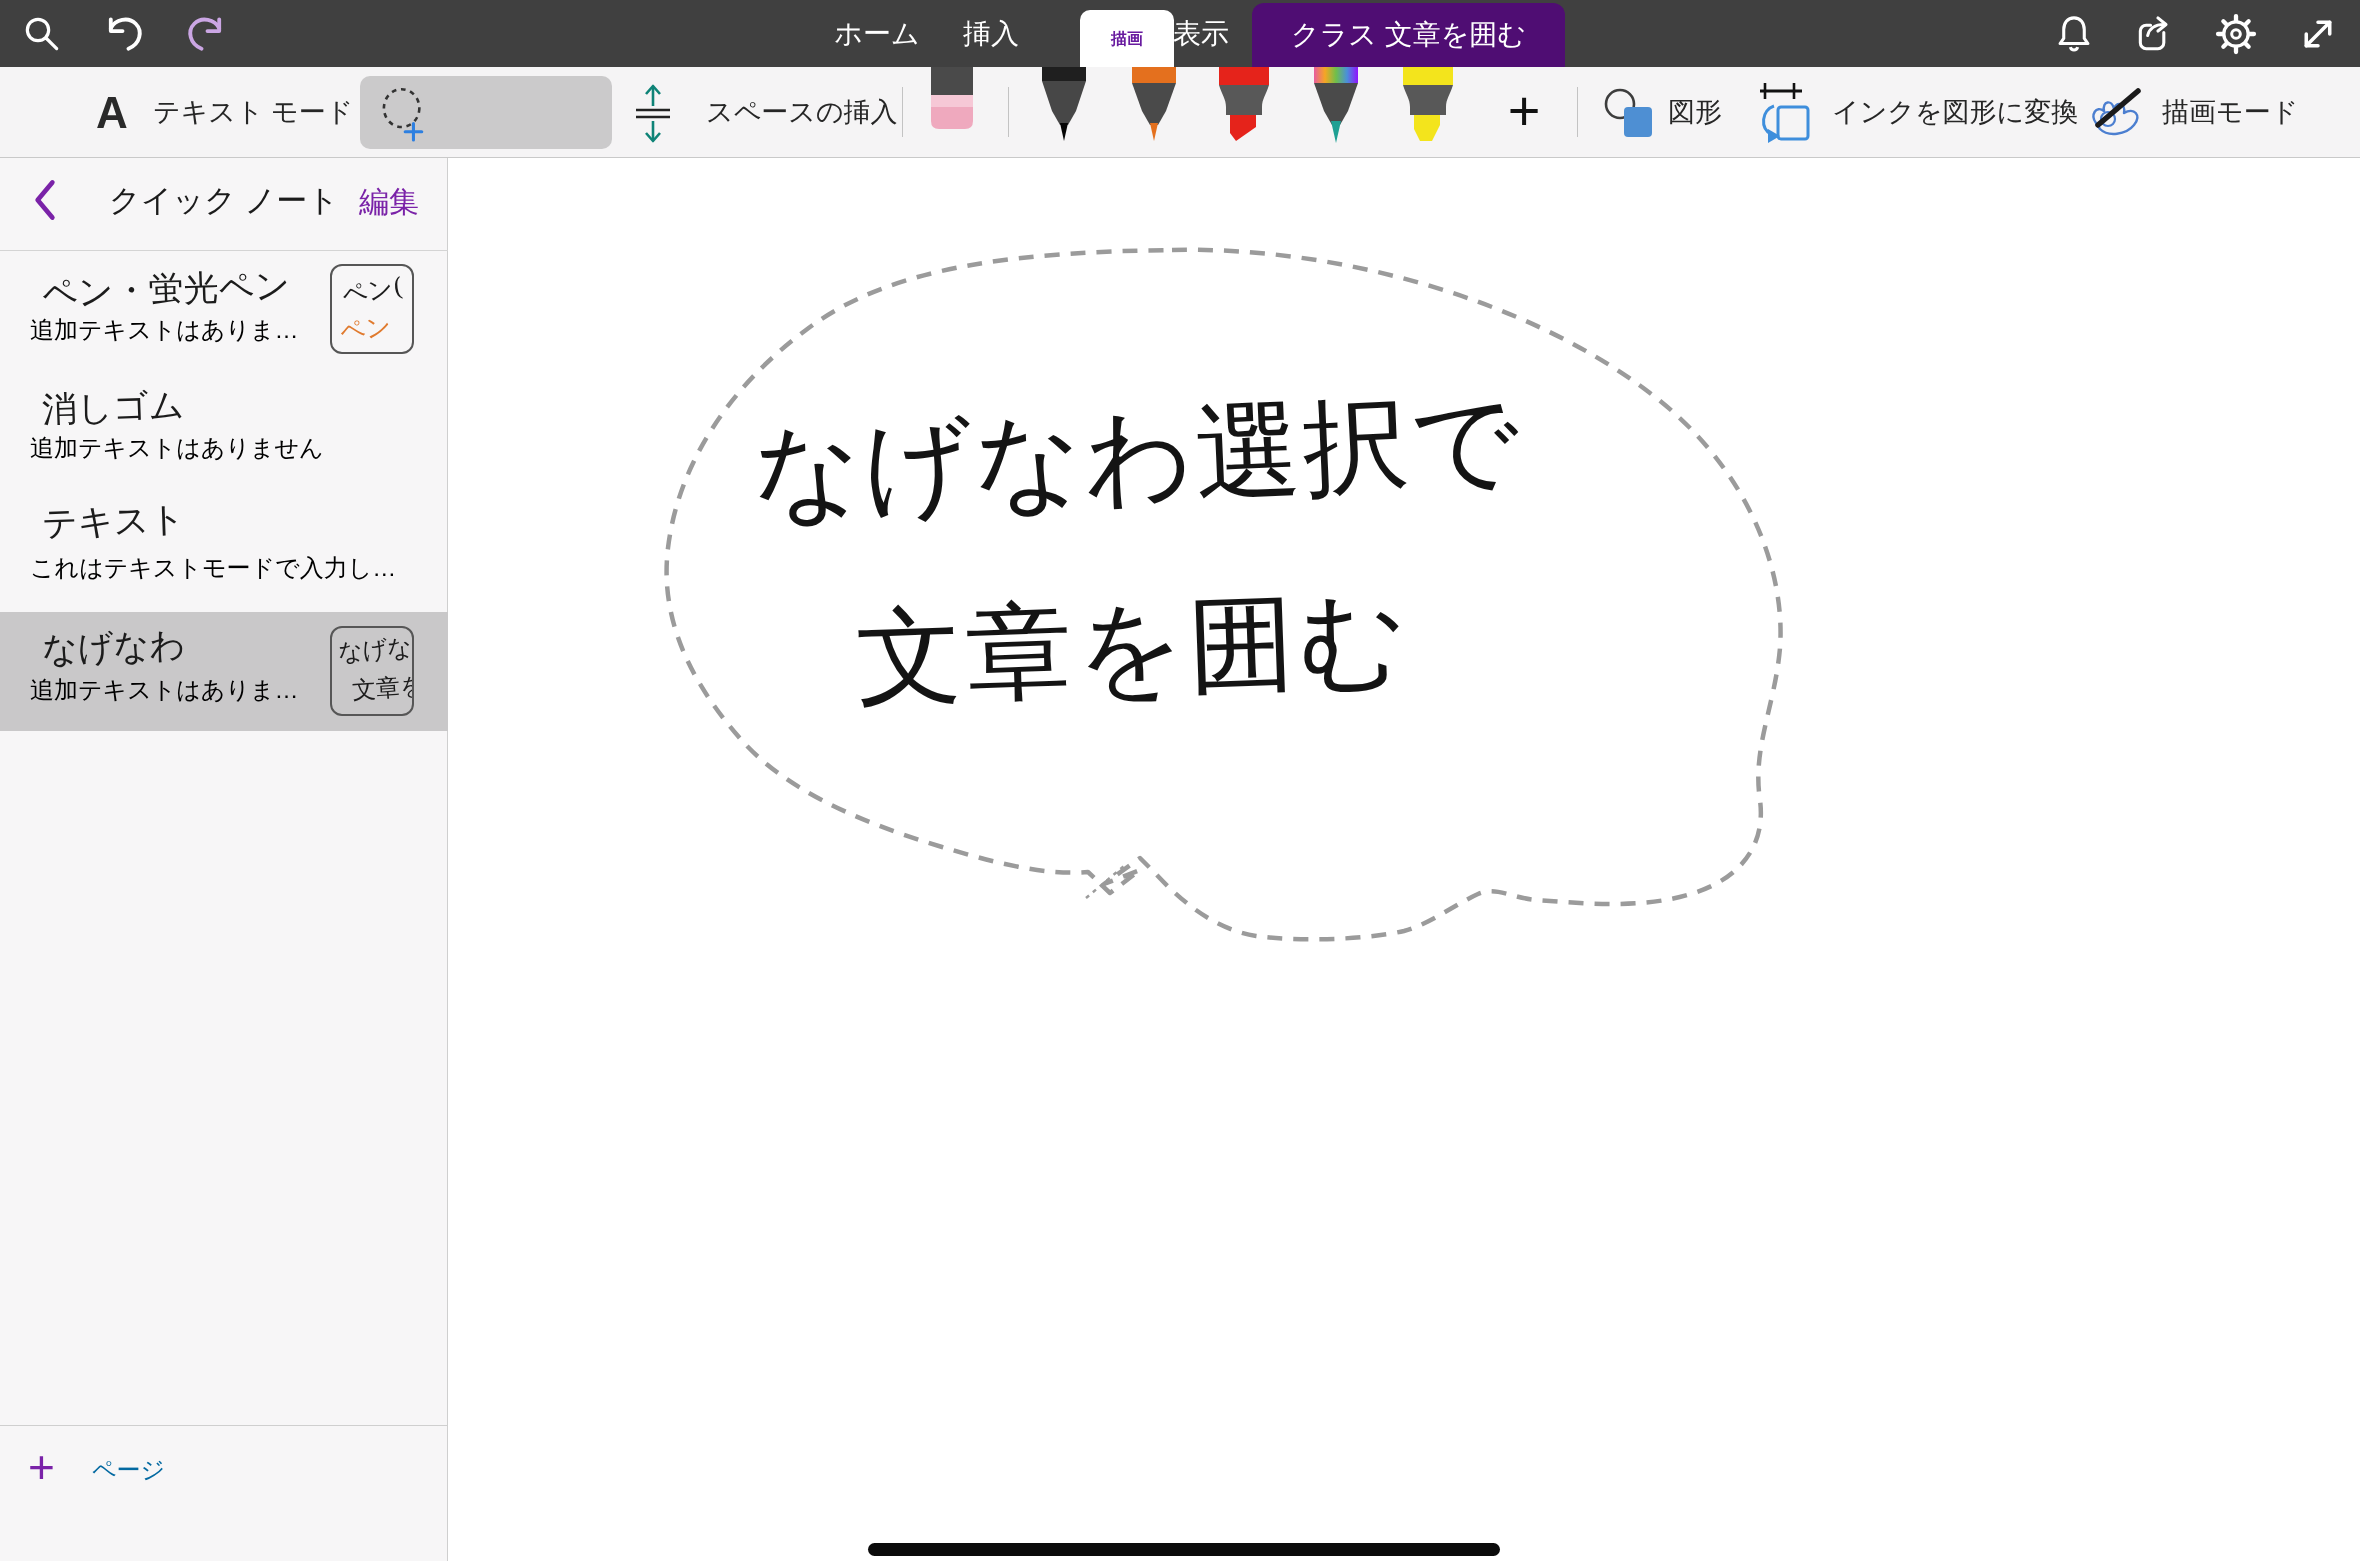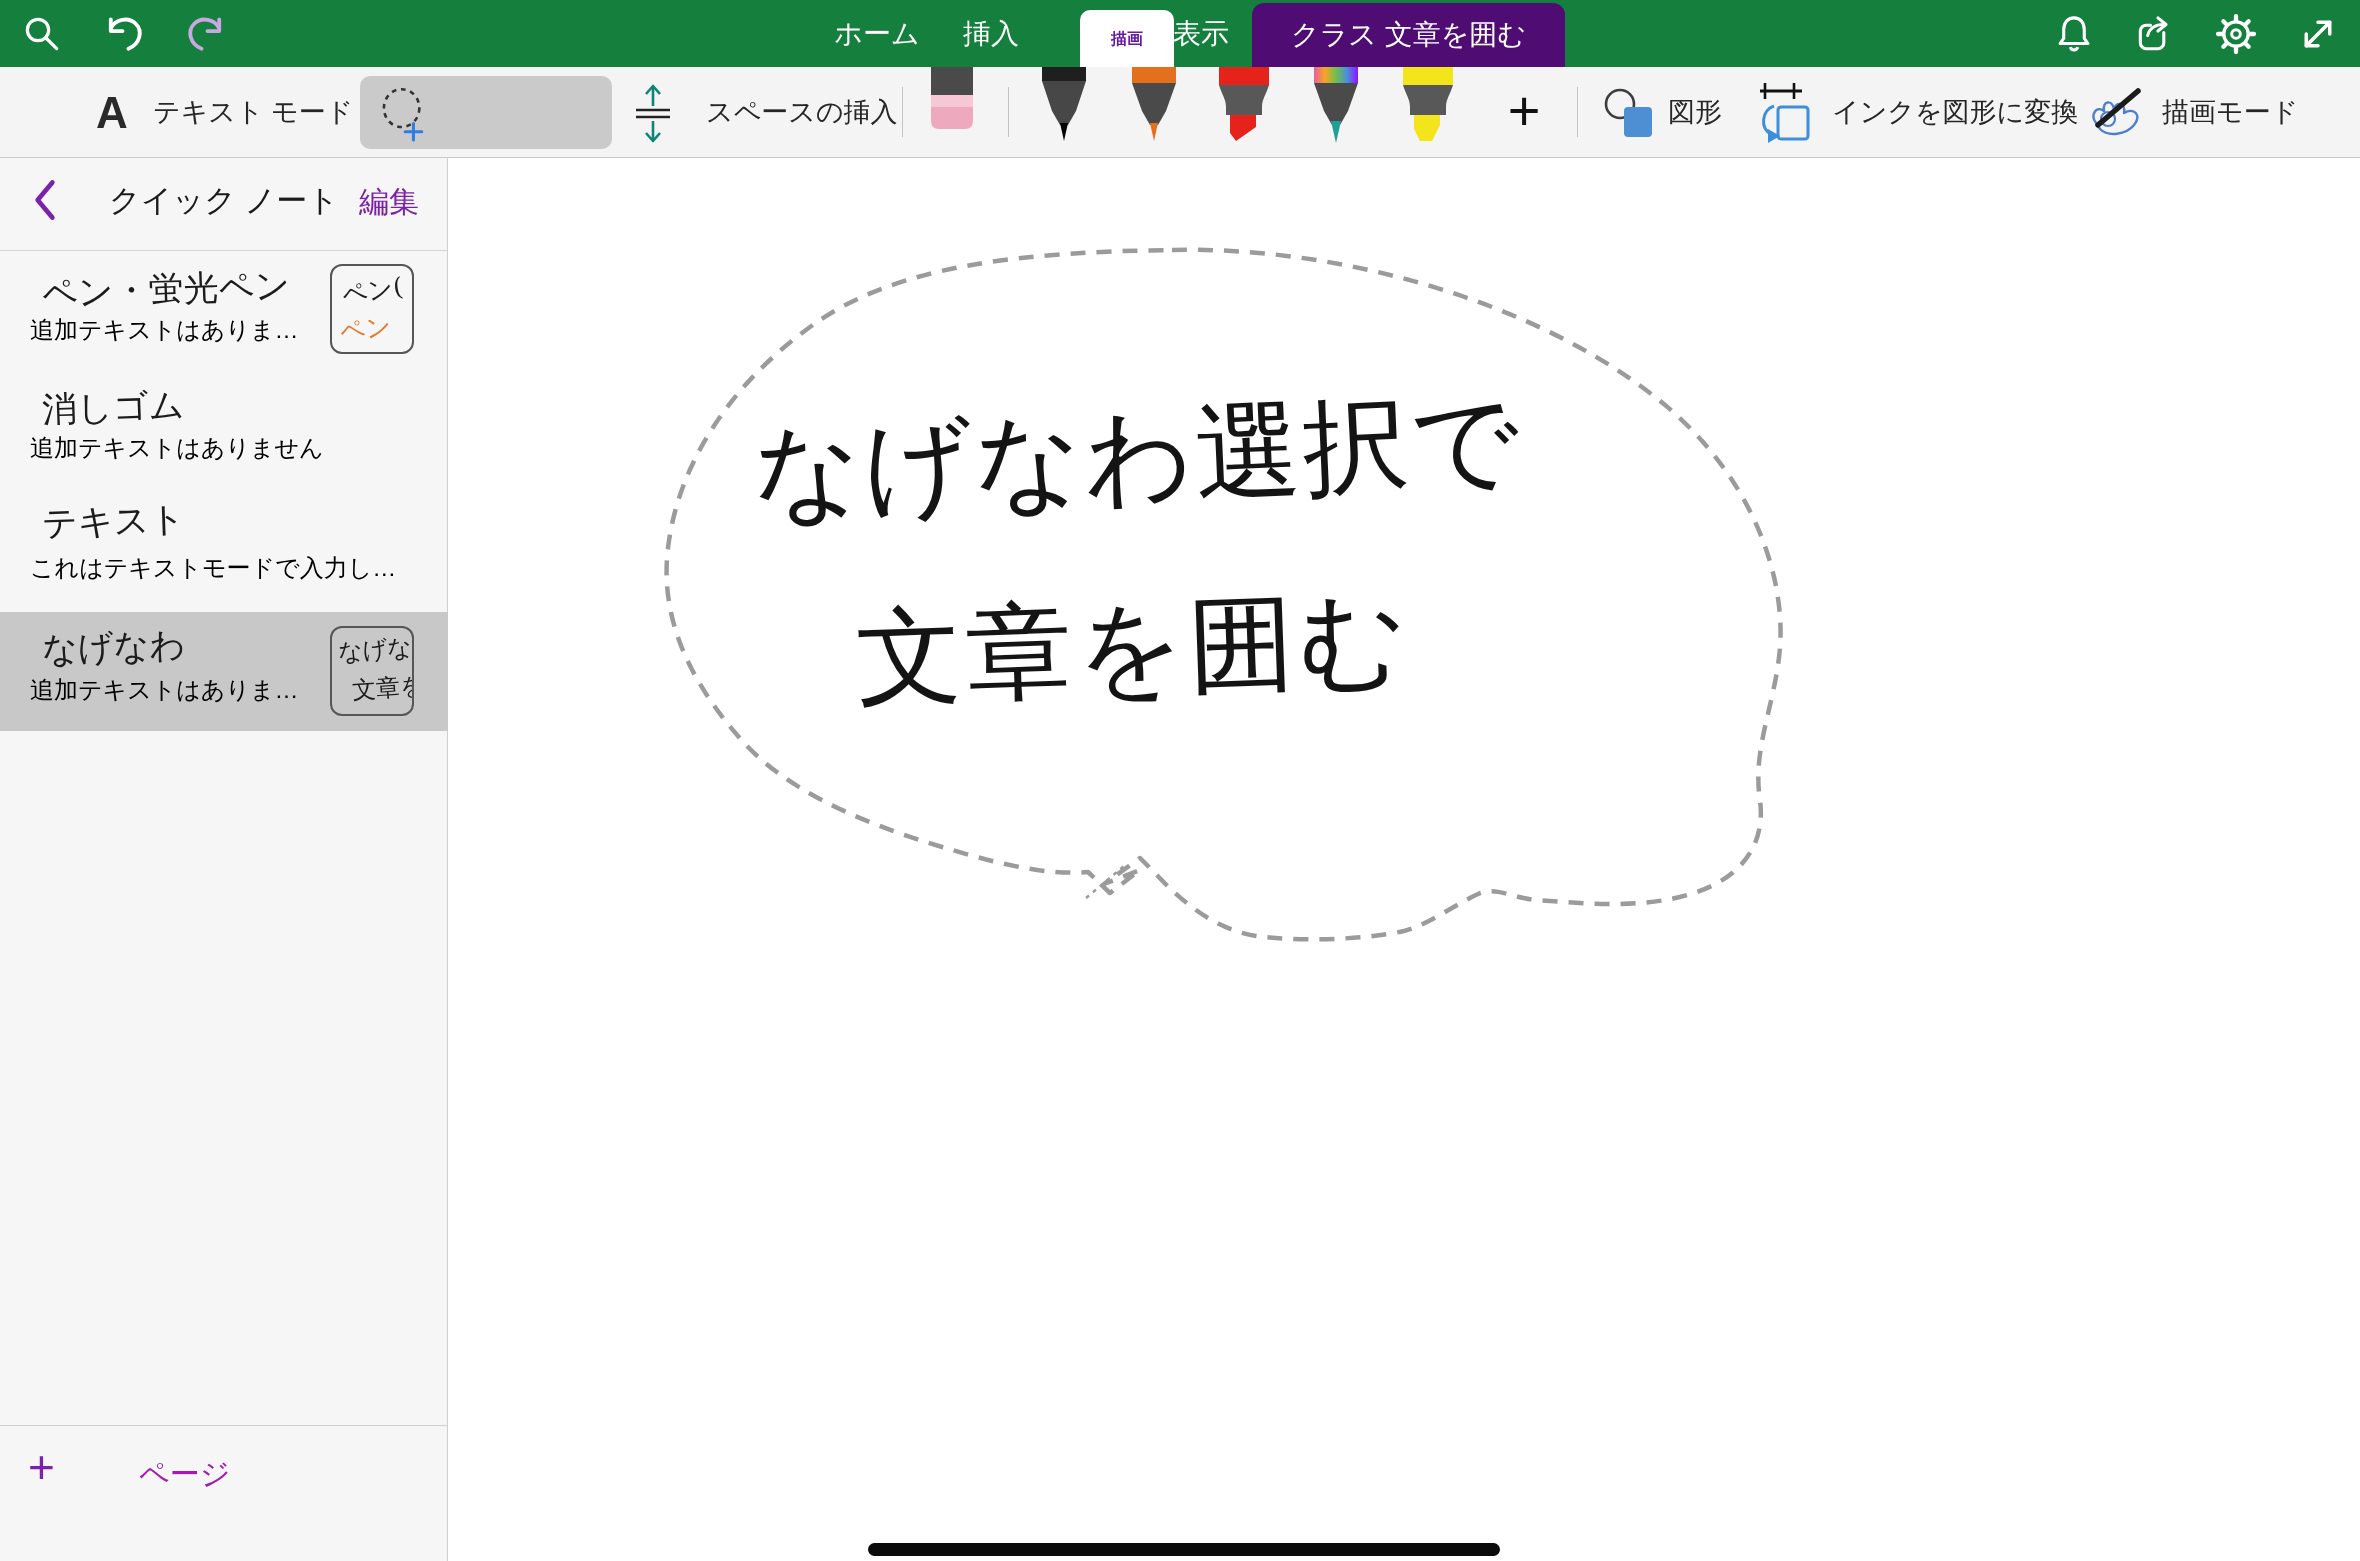--- a/index.html
+++ b/index.html
@@ -3,21 +3,21 @@
 <meta charset="utf-8">
 <style>
   html,body{margin:0;padding:0;}
   body{
     width:2360px;height:1561px;position:relative;overflow:hidden;
     background:#ffffff;
     font-family:"Liberation Sans","DejaVu Sans",sans-serif;
     -webkit-font-smoothing:antialiased;
   }
   
-  .topbar{position:absolute;left:0;top:0;width:2360px;height:67px;background:#15803d;}
+  .topbar{position:absolute;left:0;top:0;width:2360px;height:67px;background:#404040;}
   .topbar-icon{position:absolute;top:0;height:67px;display:flex;align-items:center;justify-content:center;width:56px;}
   .tab{position:absolute;top:0;height:67px;line-height:67px;color:#fff;font-size:28px;text-align:center;cursor:default;}
   .tab-active{position:absolute;top:10px;height:57px;line-height:57px;background:#ffffff;color:#681B9F;font-weight:700;border-radius:10px 10px 0 0;text-align:center;margin-left:32px;}
   .tab-dark{position:absolute;top:3px;height:64px;line-height:64px;background:#4F0D73;color:#fff;border-radius:12px 12px 0 0;text-align:center;font-size:28px;}
   
   .toolbar{position:absolute;left:0;top:67px;width:2360px;height:91px;background:#f5f4f5;border-bottom:1px solid #c9c9c9;box-sizing:border-box;}
   .tool-label{position:absolute;top:0;height:91px;line-height:91px;font-size:27px;color:#262626;white-space:nowrap;}
   .tool-sep{position:absolute;top:20px;width:1px;height:50px;background:#c3c3c3;}
   .lasso-btn{position:absolute;left:360px;top:9px;width:252px;height:73px;background:#cbcacb;border-radius:10px;}
   .a-icon{position:absolute;left:96px;top:0;height:91px;line-height:91px;font-size:44px;font-weight:700;color:#2a2a2a;}
@@ -31,21 +31,21 @@
   .sb-hdiv{position:absolute;left:0;top:92px;width:448px;height:1px;background:#d4d4d4;}
   .sb-item{position:absolute;left:0;width:448px;}
   .sb-item.selected{background:#c9c8c9;}
   .ink{font-family:"DejaVu Serif","Liberation Serif",serif;color:#1c1c1c;}
   .sb-title{position:absolute;left:42px;font-size:35px;transform:rotate(-2deg);white-space:nowrap;}
   .sb-sub{position:absolute;left:30px;font-size:24px;color:#000000;white-space:nowrap;}
   .thumb{position:absolute;left:330px;width:84px;height:90px;border:2px solid #565656;border-radius:12px;box-sizing:border-box;overflow:hidden;}
   .thumb div{position:absolute;font-size:25px;white-space:nowrap;}
   .add-page{position:absolute;left:0;top:1267px;width:448px;height:135px;border-top:1px solid #cfcfcf;}
   .add-page .plus{position:absolute;left:28px;top:14px;font-size:46px;font-weight:300;color:#7A22A8;}
-  .add-page .lbl{position:absolute;left:92px;top:28px;font-size:30px;color:#a21caf;margin-left:47px;}
+  .add-page .lbl{position:absolute;left:92px;top:28px;font-size:24px;color:#0369a1;}
   
   .canvas{position:absolute;left:448px;top:158px;width:1912px;height:1403px;background:#ffffff;}
   .ink-line{position:absolute;color:#141414;white-space:nowrap;}
   .home-indicator{position:absolute;left:868px;top:1543px;width:632px;height:13px;border-radius:7px;background:#0b0b0b;}
   svg{display:block;}
 </style>
 </head>
 <body>
 
 <div class="topbar">

